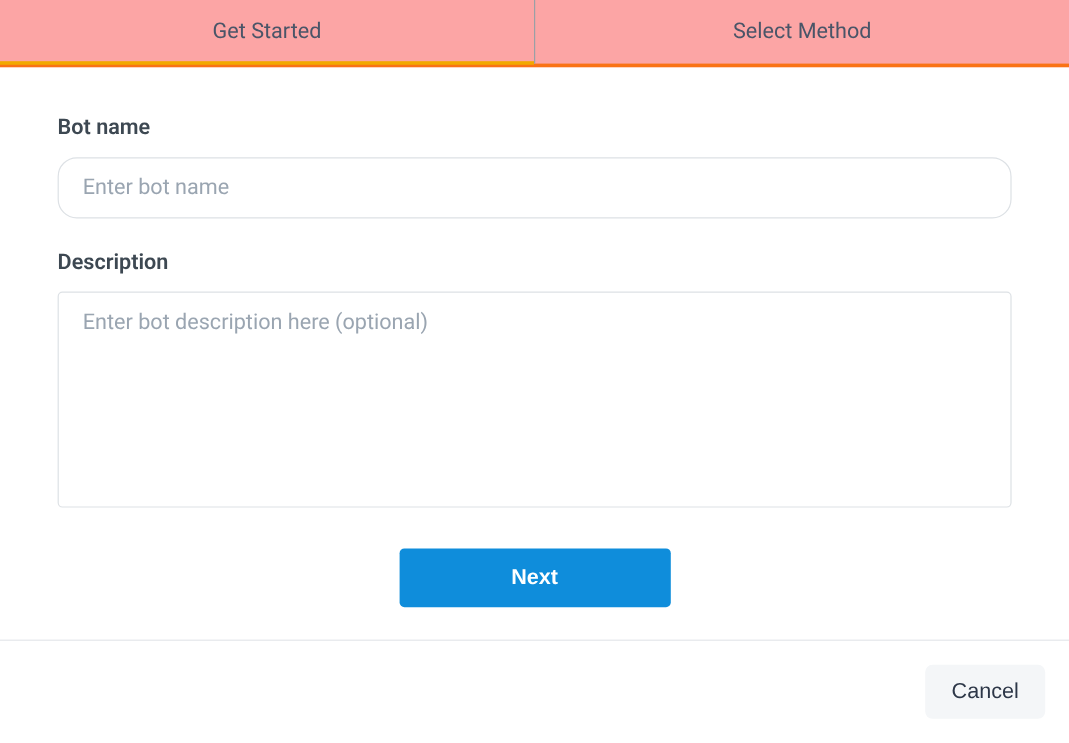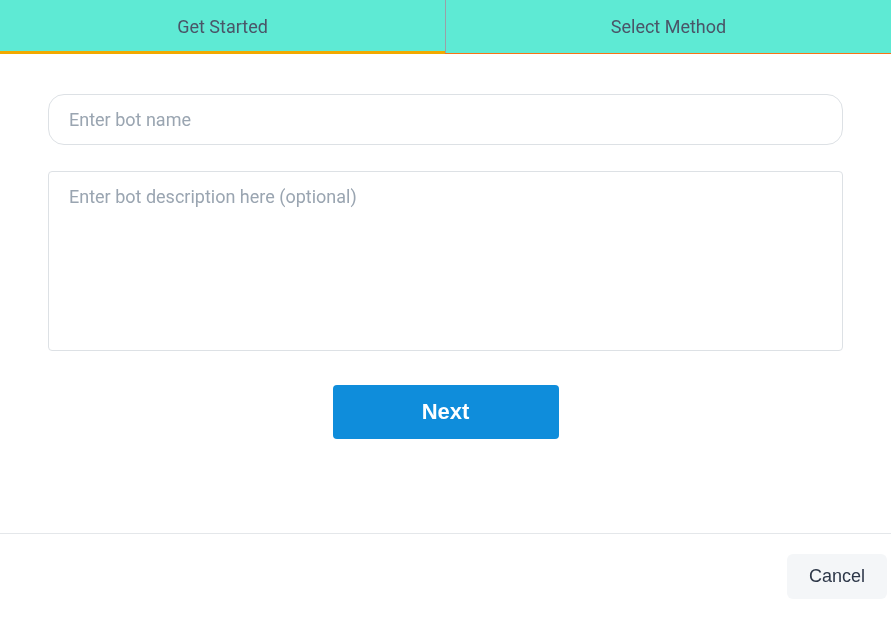--- a/index.html
+++ b/index.html
@@ -10,22 +10,22 @@
     body {
       font-family: -apple-system, BlinkMacSystemFont, "Segoe UI", Roboto, "Helvetica Neue", Arial, sans-serif;
       background: #ffffff;
       width: 891px;
       height: 619px;
       display: flex;
       flex-direction: column;
     }
     .tab-bar {
       display: flex;
-      background: #5eead4;
-      border-bottom: 1px solid #f97316;
+      background: #fca5a5;
+      border-bottom: 3px solid #f97316;
       justify-content: center;
     }
     .tab {
       flex: 1;
       text-align: center;
       padding: 16px 0;
       font-size: 18px;
       color: #4a5568;
       cursor: pointer;
       position: relative;
@@ -88,30 +88,30 @@
     }
     .button-row {
       display: flex;
       justify-content: center;
       margin-top: 4px;
     }
     .next-button {
       background: #0f8ddb;
       color: #ffffff;
       border: none;
-      font-size: 22px;
+      font-size: 18px;
       font-weight: 600;
       padding: 14px 0;
       width: 226px;
       border-radius: 4px;
       cursor: pointer;
     }
     .footer {
       border-top: 1px solid #e4e7ea;
-      padding: 20px 4px;
+      padding: 20px 20px;
       display: flex;
       justify-content: flex-end;
       align-items: center;
     }
     .cancel-button {
       background: #f4f6f8;
       color: #2d3748;
       border: none;
       font-size: 18px;
       padding: 12px 22px;
@@ -126,24 +126,26 @@
   <div class="tab active">
     <span>Get Started</span>
   </div>
   <div class="tab">
     <span>Select Method</span>
   </div>
 </div>
 
 <div class="content">
   <div class="form-group">
+    <label class="form-label">Bot name</label>
     <input type="text" class="form-input" placeholder="Enter bot name" style="">
   </div>
 
   <div class="form-group">
+    <label class="form-label">Description</label>
     <textarea class="form-textarea" placeholder="Enter bot description here (optional)" style=""></textarea>
   </div>
 
   <div class="button-row">
     <button class="next-button">Next</button>
   </div>
 </div>
 
 <div class="footer">
   <button class="cancel-button">Cancel</button>

